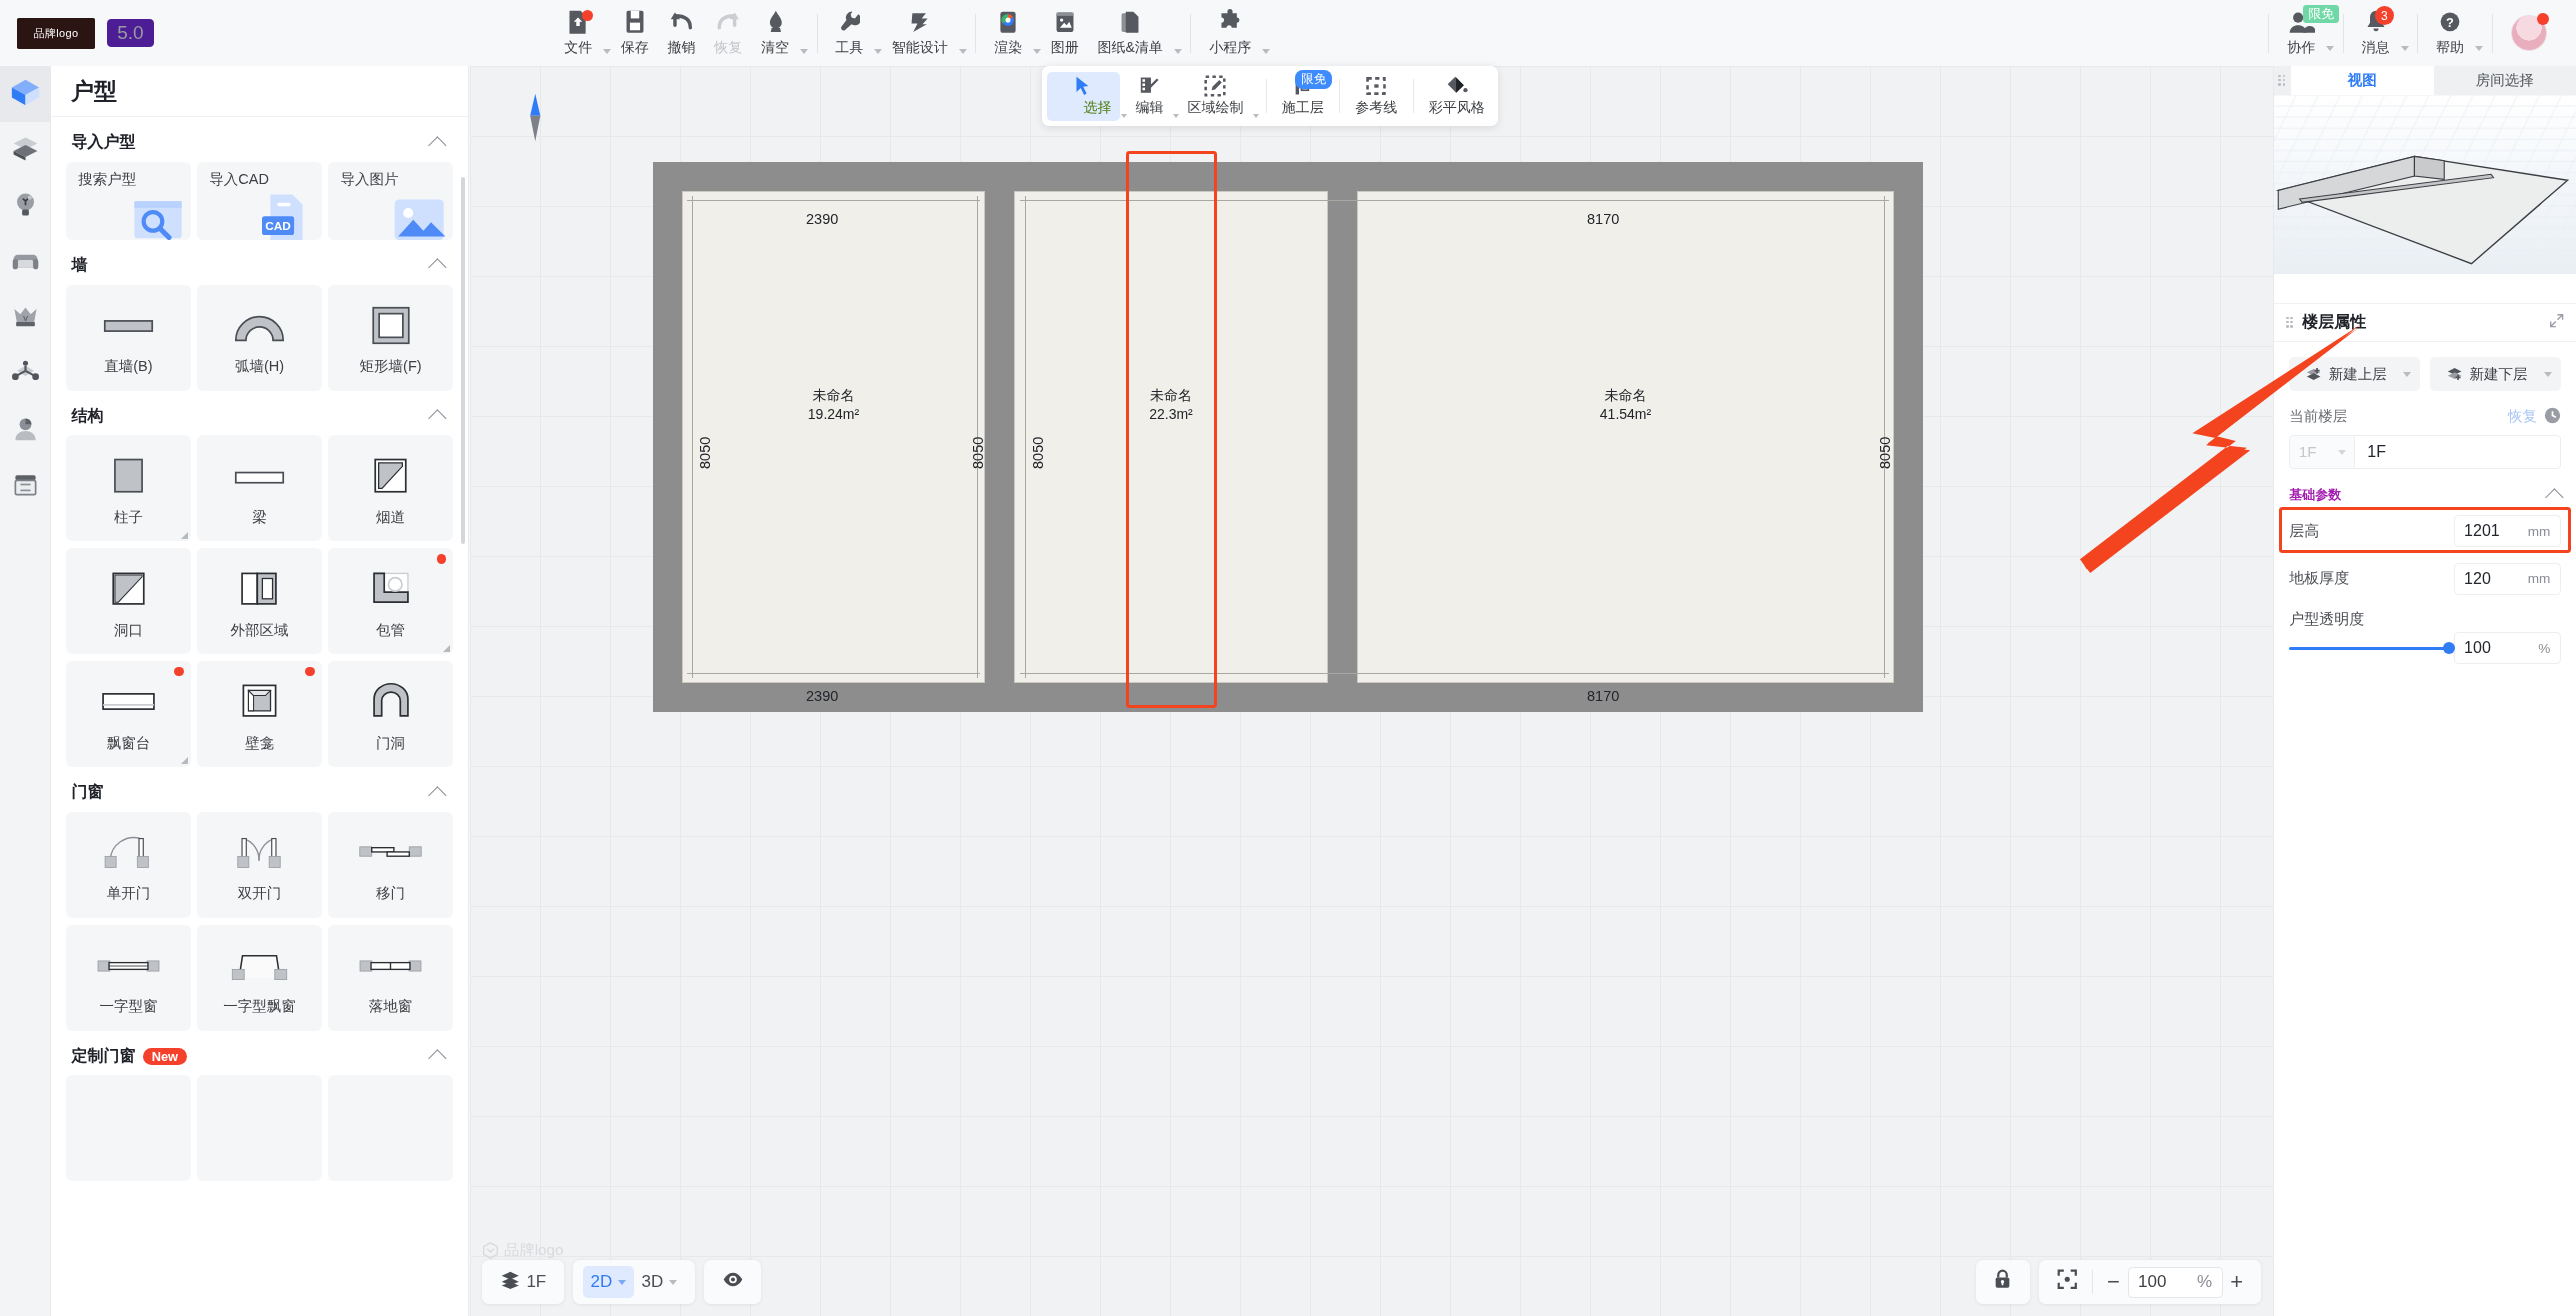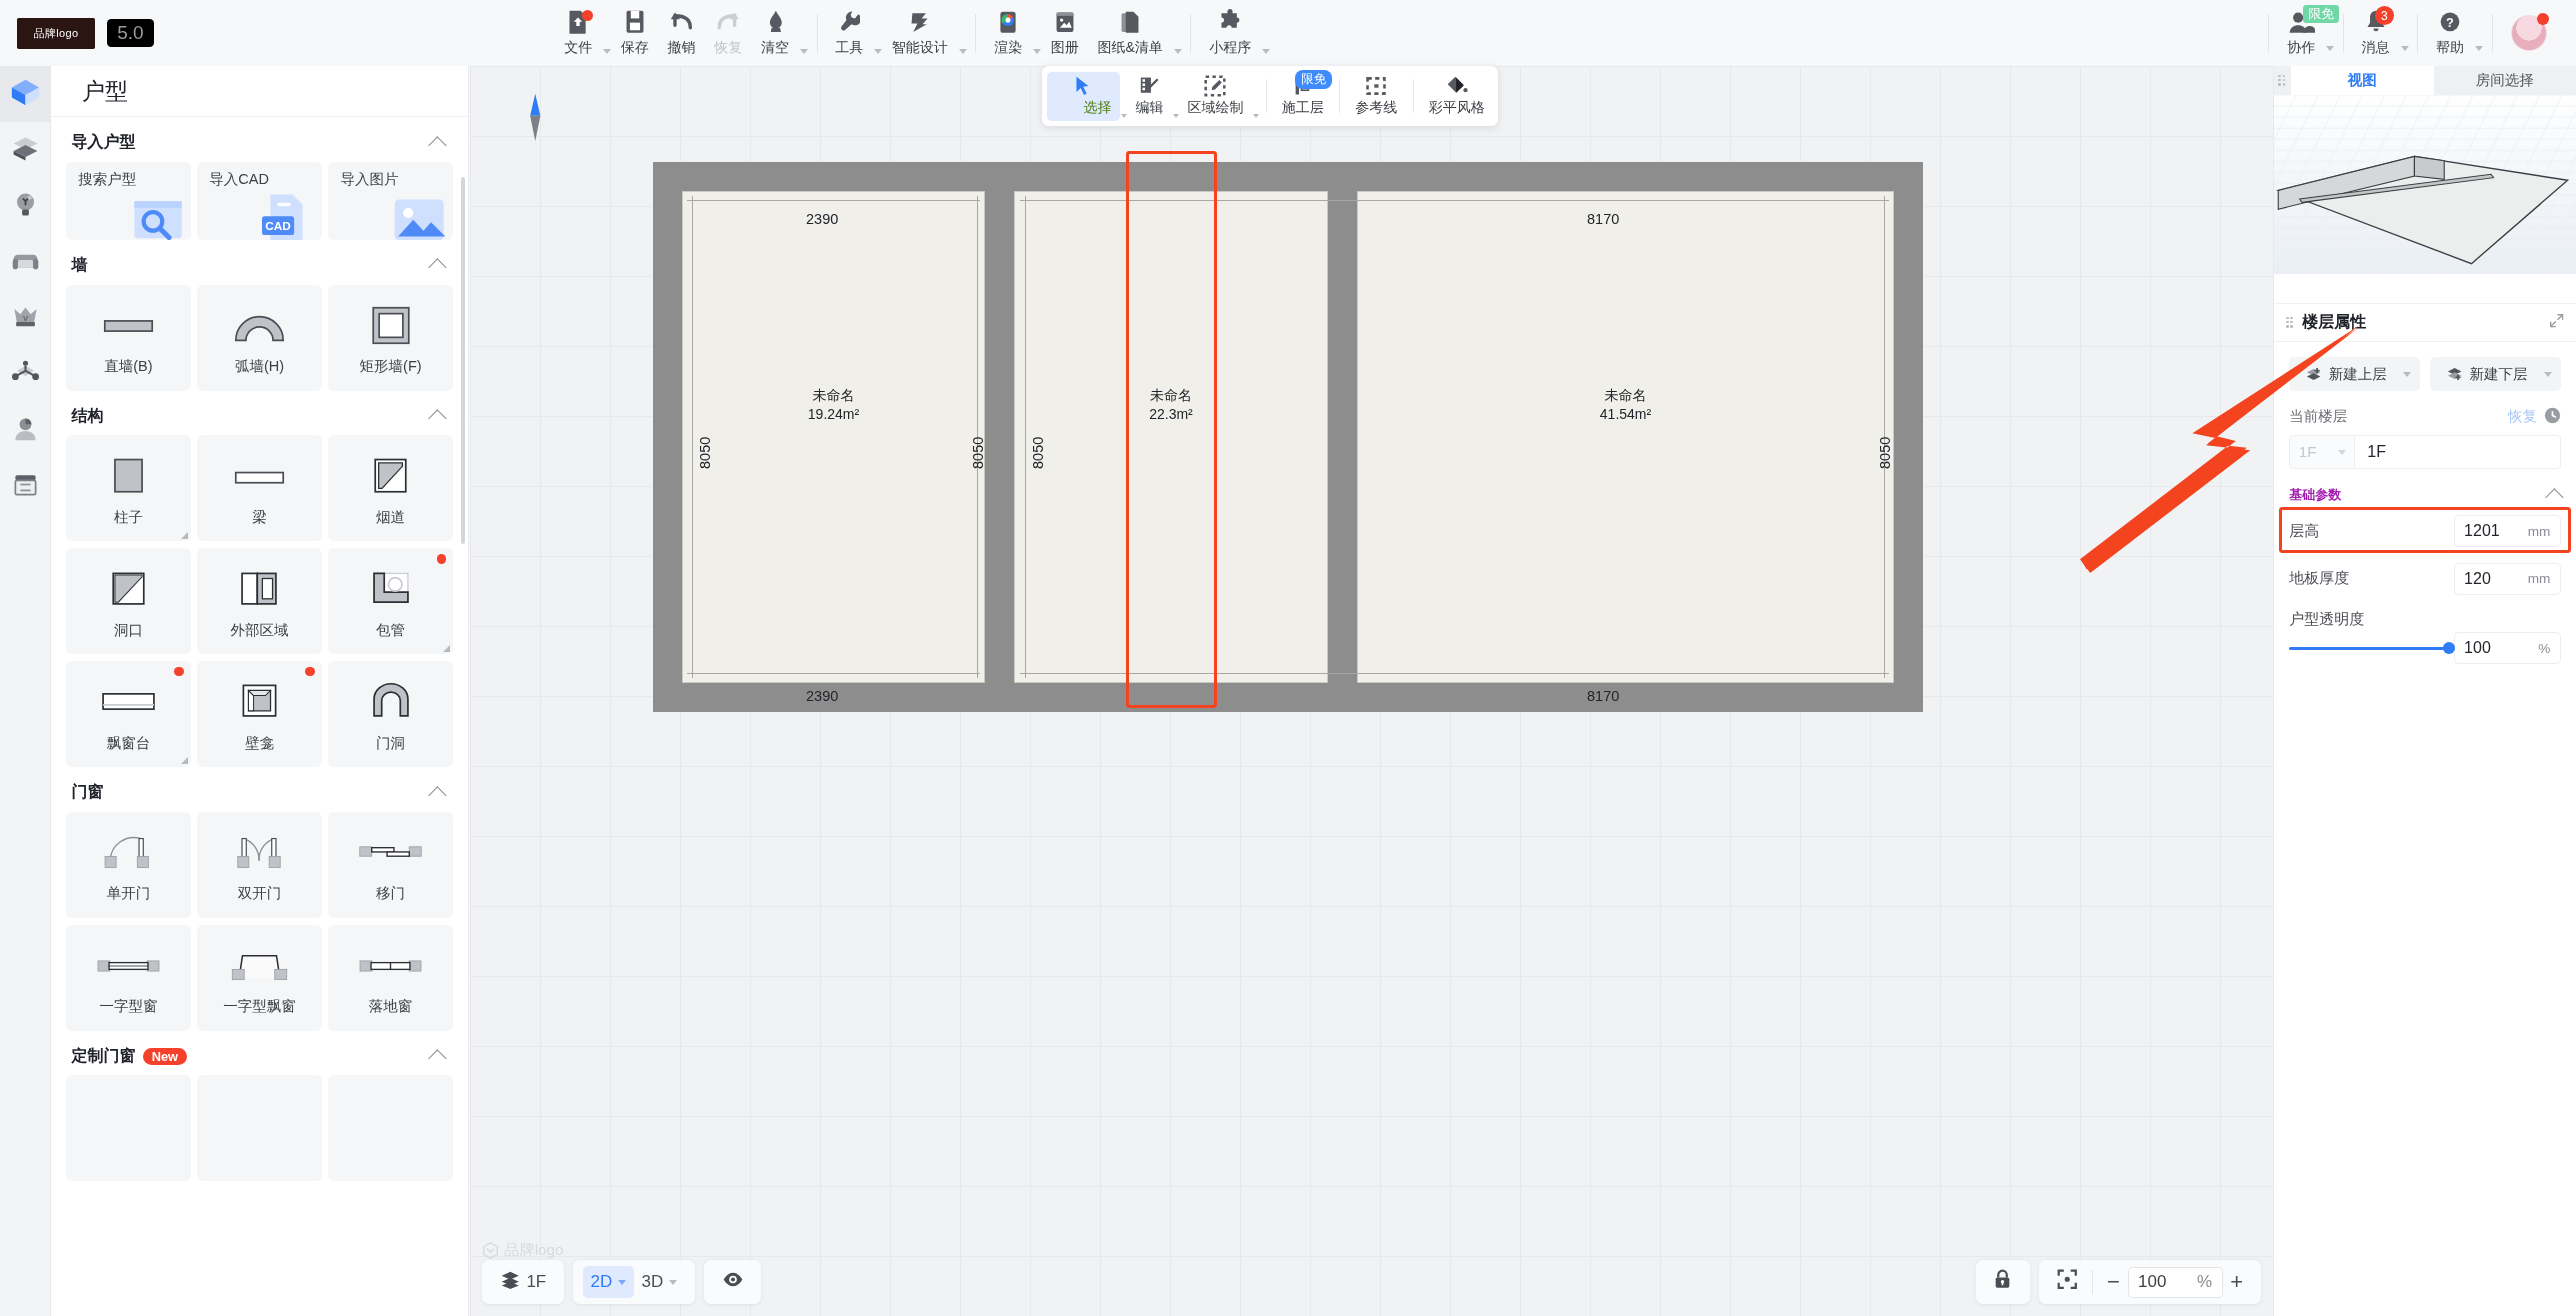--- a/index.html
+++ b/index.html
@@ -12,21 +12,21 @@
   #topbar {
     position: absolute; left: 0; top: 0; width: 2576px; height: 66px;
     background: #f7f8fa; display: flex; align-items: center;
   }
   #brand-logo {
     margin-left: 17px; width: 78px; height: 31px; background: #2a1512;
     color: #fff; font-size: 11px; display: flex; align-items: center;
     justify-content: center; border-radius: 1.7px; letter-spacing: 0.4px;
   }
   #version-chip {
-    margin-left: 12px; background: #000000; color: #999ba1; font-size: 19px;
+    margin-left: 12px; background: #4c1d95; color: #999ba1; font-size: 19px;
     padding: 2.6px 10.2px; border-radius: 4.3px;
   }
   .tb-group { display: flex; align-items: center; height: 66px; }
   .tb-item {
     position: relative; display: flex; flex-direction: column;
     align-items: center; justify-content: center; height: 60px;
     padding: 0 9.4px; cursor: pointer; min-width: 44px;
   }
   .tb-item .ic { height: 25.6px; display: flex; align-items: flex-end; }
   .tb-item .lb { font-size: 14px; color: #3d3f44; margin-top: 4.3px; white-space: nowrap; }
@@ -95,22 +95,22 @@
     cursor: pointer;
   }
   .rail-item.active { background: #e7e9ed; }
 
   
   #leftpanel {
     position: absolute; left: 51px; top: 66px; width: 418px; height: 1250px;
     background: #fff; border-right: 0.9px solid #e7e9ec; overflow: hidden;
   }
   #lp-title {
-    height: 51px; display: flex; align-items: center; padding-left: 31px;
-    font-size: 23px; font-weight: normal; color: #20222a; border-bottom: 0.9px solid #eef0f2;
+    height: 51px; display: flex; align-items: center; padding-left: 20px;
+    font-size: 23px; font-weight: bold; color: #20222a; border-bottom: 0.9px solid #eef0f2;
   }
   #lp-body { position: relative; height: 1198px; overflow: hidden; padding-bottom: 7px; text-align: right; }
   .sec-head {
     display: flex; align-items: center; justify-content: space-between;
     padding: 15.3px 24px 8.5px 20.5px;
   }
   .sec-head .t { font-size: 16px; font-weight: bold; color: #20222a; display: flex; align-items: center; }
   .new-pill {
     background: #f5402c; color: #fff; font-size: 12.8px; font-weight: bold;
     border-radius: 9.4px; padding: 0.9px 8.5px; margin-left: 7.7px;

